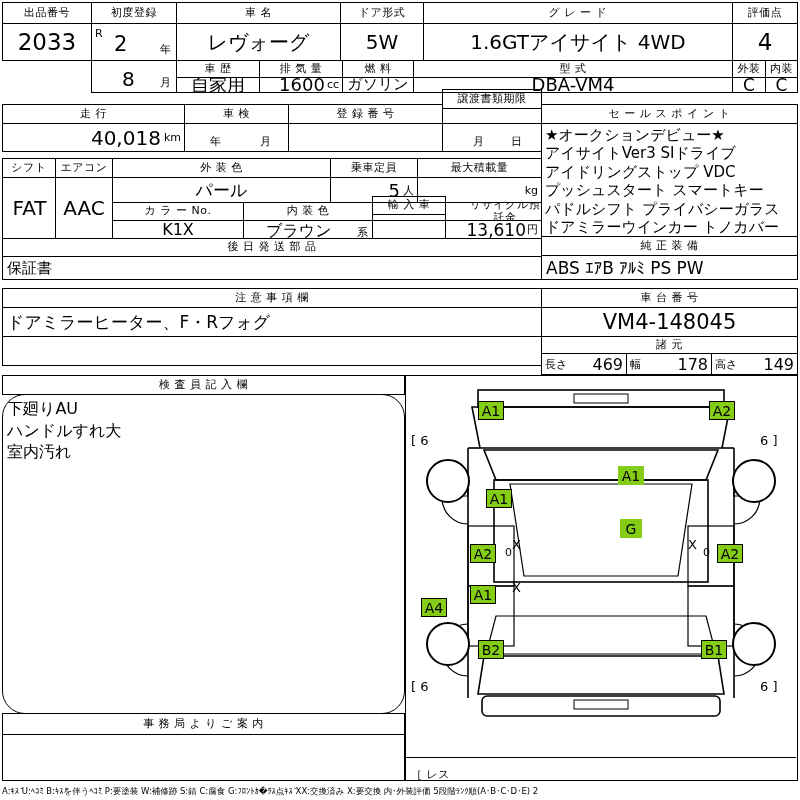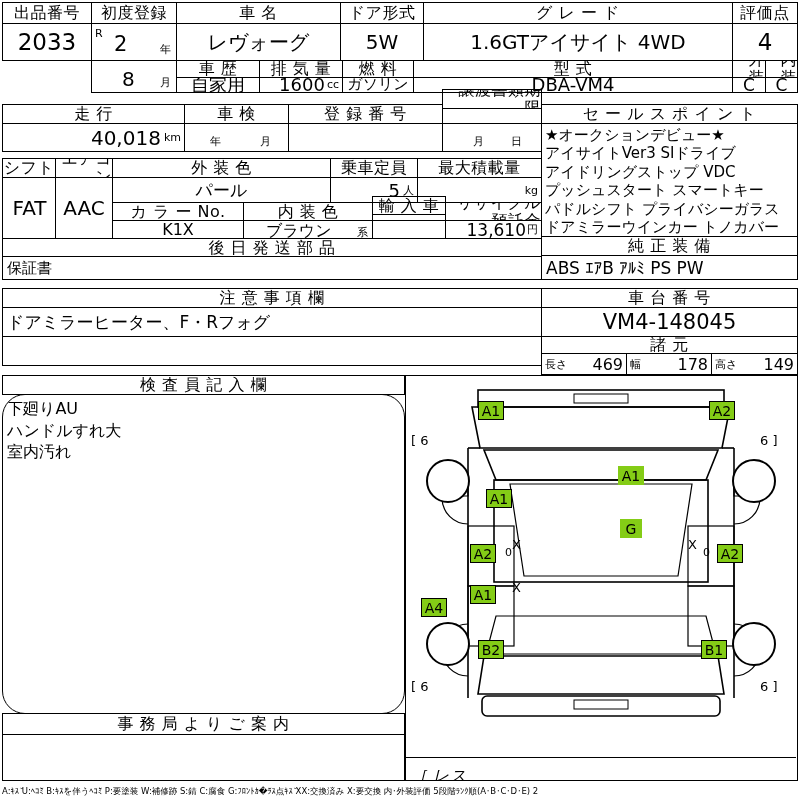--- a/index.html
+++ b/index.html
@@ -14,23 +14,23 @@
     background: #fff;
     color: #000;
     overflow: hidden;
   }
   .bx {
     position: absolute;
     border: 1px solid #000;
     overflow: hidden;
   }
   .lbl {
-    font-size: 16px;
+    font-size: 11px;
     letter-spacing: 0.5px;
-    text-align: right;
+    text-align: center;
     line-height: 1.1;
   }
   .ctr {
     display: flex; align-items: center; justify-content: center;
   }
   .lft {
     display: flex; align-items: center; justify-content: flex-start;
     padding-left: 4px;
   }
   .rgt {
@@ -171,21 +171,21 @@
     <span class="unit" style="margin-left:3px;">人</span>
   </div>
   <div class="bx rgt" style="left:417px; top:177px; width:125px; height:26px;">
     <span style="font-size:18px;"></span>
     <span class="unit" style="margin-left:3px;">kg</span>
   </div>
 
   <div class="bx lbl ctr" style="left:112px; top:202px; width:132px; height:19px;">カ ラ ー No.</div>
   <div class="bx lbl ctr" style="left:243px; top:202px; width:130px; height:19px;">内 装 色</div>
   <div class="bx lbl ctr" style="left:372px; top:196px; width:74px; height:19px;">輸 入 車</div>
-  <div class="bx lbl ctr" style="left:445px; top:202px; width:97px; height:19px;">リサイクル預託金</div>
+  <div class="bx lbl ctr" style="left:445px; top:202px; width:97px; height:19px;padding-left:23px;">リサイクル預託金</div>
 
   <div class="bx ctr" style="left:112px; top:220px; width:132px; height:19px; font-size:16px;">K1X</div>
   <div class="bx" style="left:243px; top:220px; width:130px; height:19px;">
     <span style="position:absolute; left:22px; top:0px; font-size:16px;">ブラウン</span>
     <span class="unit" style="position:absolute; right:4px; top:4px;">系</span>
   </div>
   <div class="bx ctr" style="left:372px; top:220px; width:74px; height:19px; font-size:15px;"></div>
   <div class="bx rgt" style="left:445px; top:220px; width:97px; height:19px;">
     <span style="font-size:17px;">13,610</span>
     <span class="unit" style="margin-left:1px;">円</span>
@@ -269,21 +269,21 @@
       <path d="M328 96 a26 26 0 0 1 0 52" fill="none" stroke="#000" stroke-width="1.2"></path>
       <path d="M62 248 a26 26 0 0 0 0 52" fill="none" stroke="#000" stroke-width="1.2"></path>
       <path d="M328 248 a26 26 0 0 1 0 52" fill="none" stroke="#000" stroke-width="1.2"></path>
     </svg>
 
     <div class="wheel" style="left:20px; top:83px; width:44px; height:44px;"></div>
     <div class="wheel" style="left:326px; top:83px; width:44px; height:44px;"></div>
     <div class="wheel" style="left:20px; top:246px; width:44px; height:44px;"></div>
     <div class="wheel" style="left:326px; top:246px; width:44px; height:44px;"></div>
 
-    <div class="bx lbl ctr" style="left:-1px; top:381px; width:391px; height:36px; border-left:none; border-right:none; border-bottom:none; justify-content:flex-start; padding-left:6px;font-style:italic;">［ レス</div>
+    <div class="bx lbl ctr" style="left:-1px; top:381px; width:391px; height:36px; border-left:none; border-right:none; border-bottom:none; justify-content:flex-start; padding-left:6px;">［ レス</div>
   </div>
 
   <div class="code" style="left:478px; top:401px; width:26px; height:19px;">A1</div>
   <div class="code" style="left:709px; top:401px; width:26px; height:19px;">A2</div>
   <div class="code" style="left:486px; top:489px; width:26px; height:19px;">A1</div>
   <div class="code" style="left:618px; top:466px; width:26px; height:19px; border:none;">A1</div>
   <div class="code" style="left:620px; top:519px; width:22px; height:19px; border:none;">G</div>
   <div class="code" style="left:470px; top:544px; width:26px; height:19px;">A2</div>
   <div class="code" style="left:717px; top:544px; width:26px; height:19px;">A2</div>
   <div class="code" style="left:470px; top:585px; width:26px; height:19px;">A1</div>

